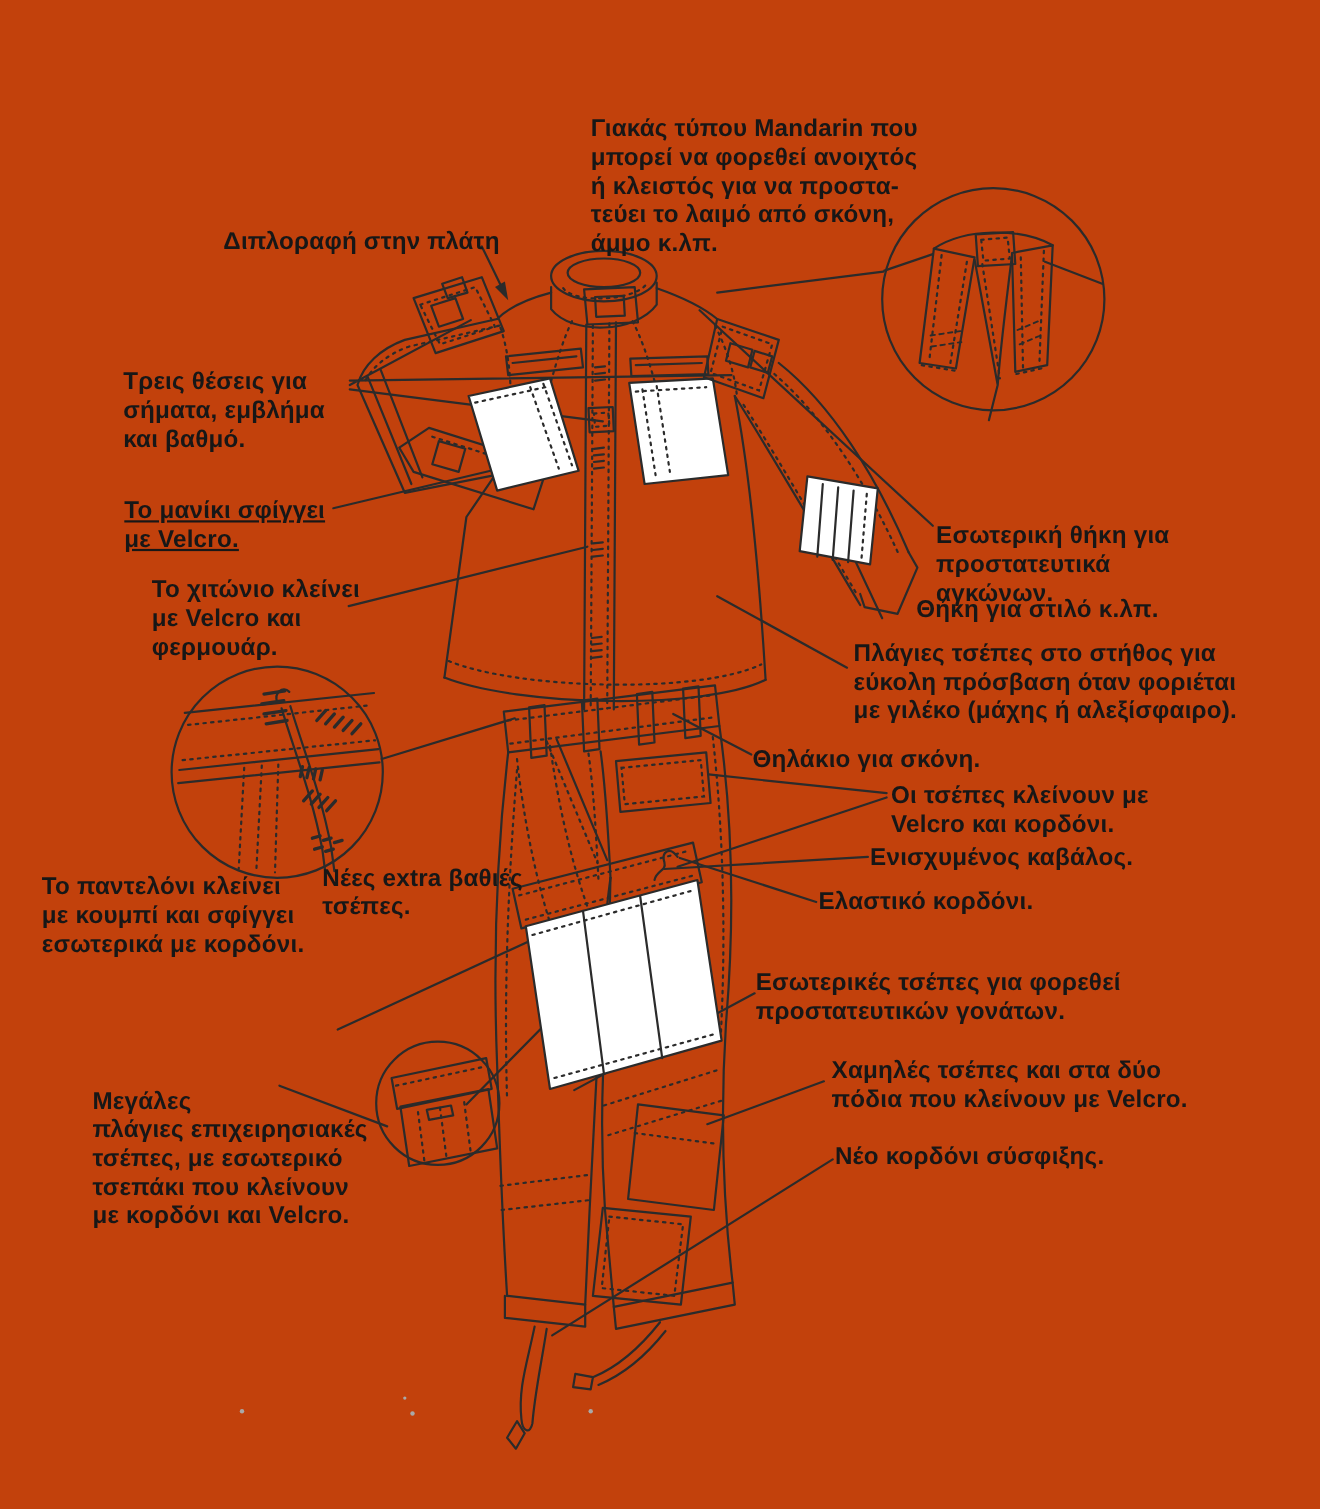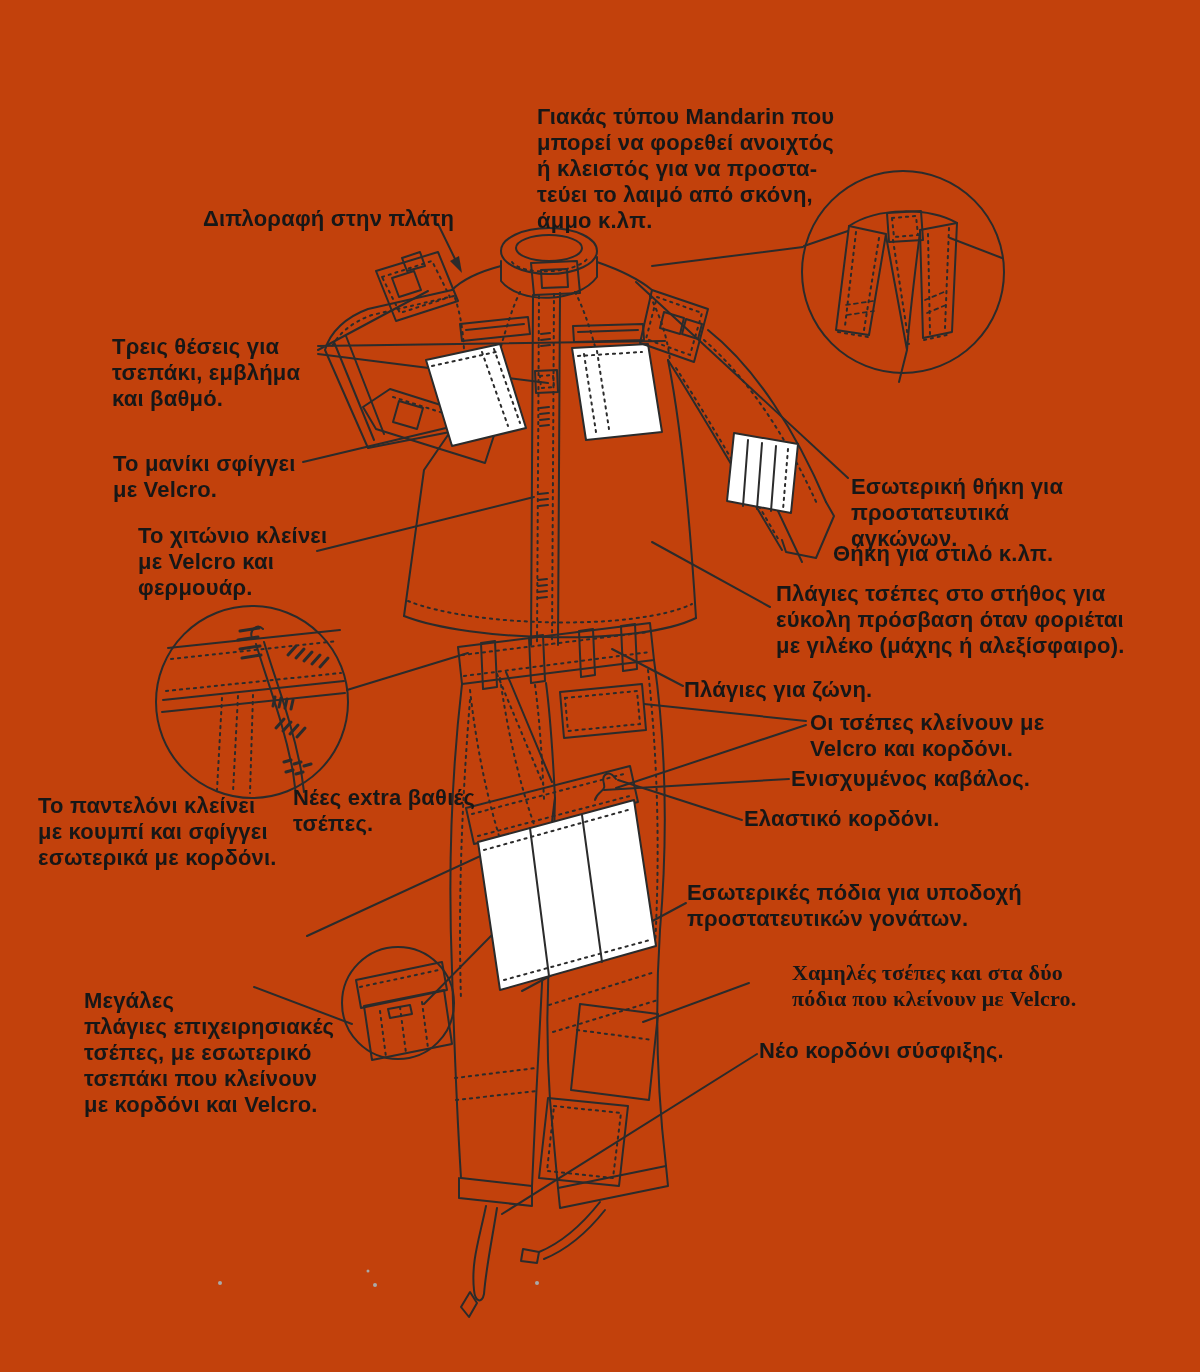--- a/index.html
+++ b/index.html
@@ -218,47 +218,47 @@
   </g>
 </svg>
 
   <div class="lbl" style="left:537px;top:104px;">Γιακάς τύπου Mandarin που
 μπορεί να φορεθεί ανοιχτός
 ή κλειστός για να προστα-
 τεύει το λαιμό από σκόνη,
 άμμο κ.λπ.</div>
   <div class="lbl" style="left:203px;top:206px;">Διπλοραφή στην πλάτη</div>
   <div class="lbl" style="left:112px;top:334px;">Τρεις θέσεις για
-τσεπάκι, εμβλήμα
+σήματα, εμβλήμα
 και βαθμό.</div>
-  <div class="lbl" style="left:113px;top:451px;">Το μανίκι σφίγγει
+  <div class="lbl" style="left:113px;top:451px;text-decoration:underline;">Το μανίκι σφίγγει
 με Velcro.</div>
   <div class="lbl" style="left:138px;top:523px;">Το χιτώνιο κλείνει
 με Velcro και
 φερμουάρ.</div>
   <div class="lbl" style="left:851px;top:438px;margin-top:36px;">Εσωτερική θήκη για
 προστατευτικά
 αγκώνων.</div>
   <div class="lbl" style="left:833px;top:541px;">Θήκη για στιλό κ.λπ.</div>
   <div class="lbl" style="left:776px;top:581px;">Πλάγιες τσέπες στο στήθος για
 εύκολη πρόσβαση όταν φοριέται
 με γιλέκο (μάχης ή αλεξίσφαιρο).</div>
-  <div class="lbl" style="left:684px;top:677px;">Πλάγιες για ζώνη.</div>
+  <div class="lbl" style="left:684px;top:677px;">Θηλάκιο για σκόνη.</div>
   <div class="lbl" style="left:810px;top:710px;">Οι τσέπες κλείνουν με
 Velcro και κορδόνι.</div>
   <div class="lbl" style="left:791px;top:766px;">Ενισχυμένος καβάλος.</div>
   <div class="lbl" style="left:744px;top:806px;">Ελαστικό κορδόνι.</div>
   <div class="lbl" style="left:293px;top:785px;">Νέες extra βαθιές
 τσέπες.</div>
   <div class="lbl" style="left:38px;top:793px;">Το παντελόνι κλείνει
 με κουμπί και σφίγγει
 εσωτερικά με κορδόνι.</div>
-  <div class="lbl" style="left:687px;top:880px;">Εσωτερικές πόδια για υποδοχή
+  <div class="lbl" style="left:687px;top:880px;">Εσωτερικές τσέπες για φορεθεί
 προστατευτικών γονάτων.</div>
-  <div class="lbl" style="left:792px;top:960px;font-family:Liberation Serif, serif;">Χαμηλές τσέπες και στα δύο
+  <div class="lbl" style="left:756px;top:960px;">Χαμηλές τσέπες και στα δύο
 πόδια που κλείνουν με Velcro.</div>
   <div class="lbl" style="left:759px;top:1038px;">Νέο κορδόνι σύσφιξης.</div>
   <div class="lbl" style="left:84px;top:988px;">Μεγάλες
 πλάγιες επιχειρησιακές
 τσέπες, με εσωτερικό
 τσεπάκι που κλείνουν
 με κορδόνι και Velcro.</div>
 </div>
 
 </body></html>

